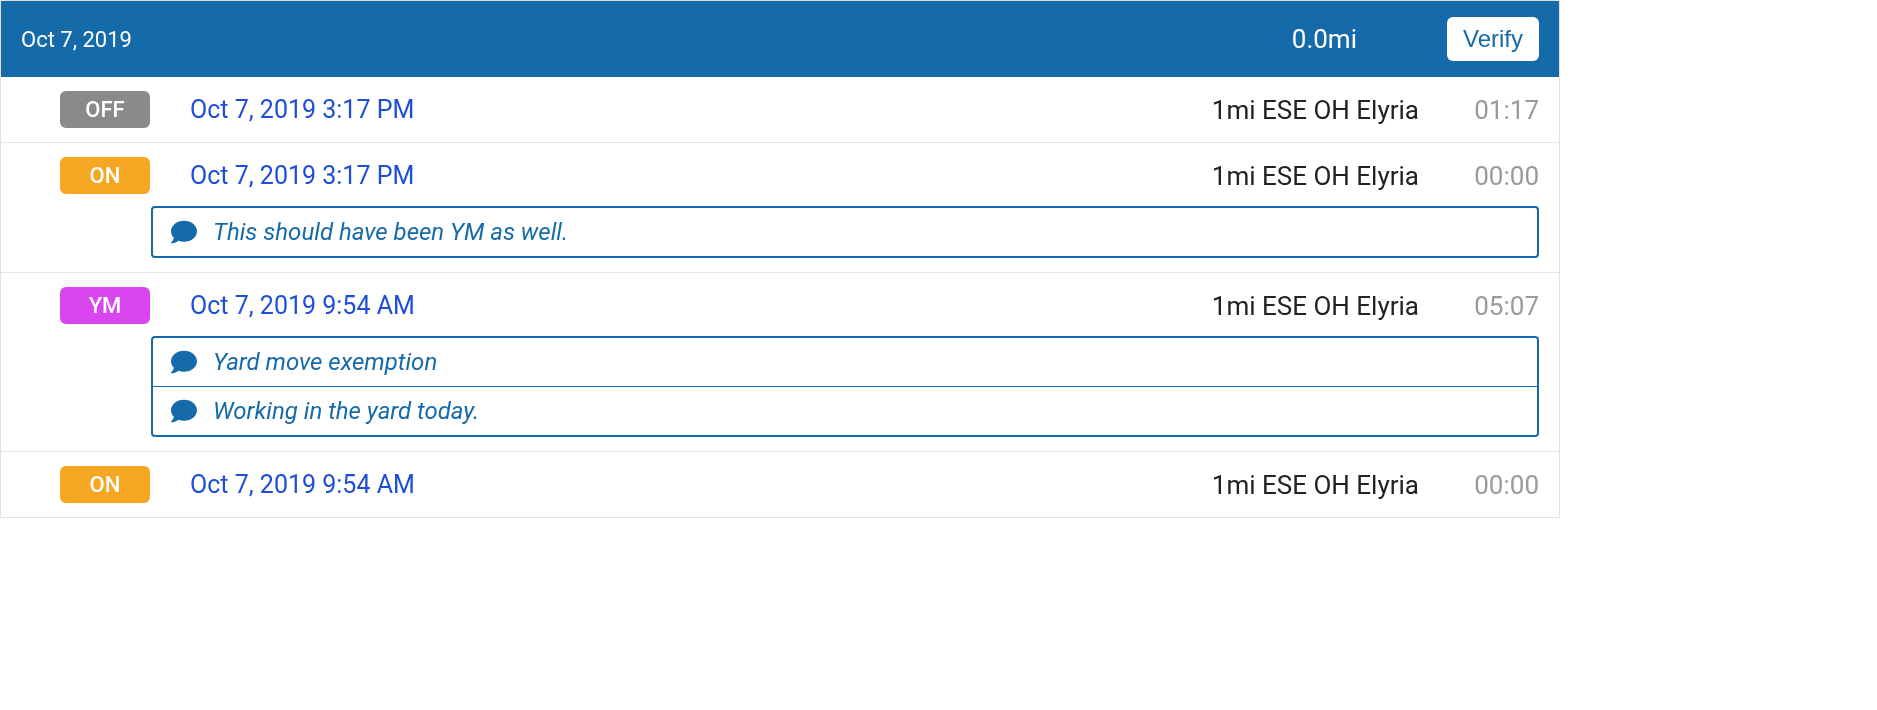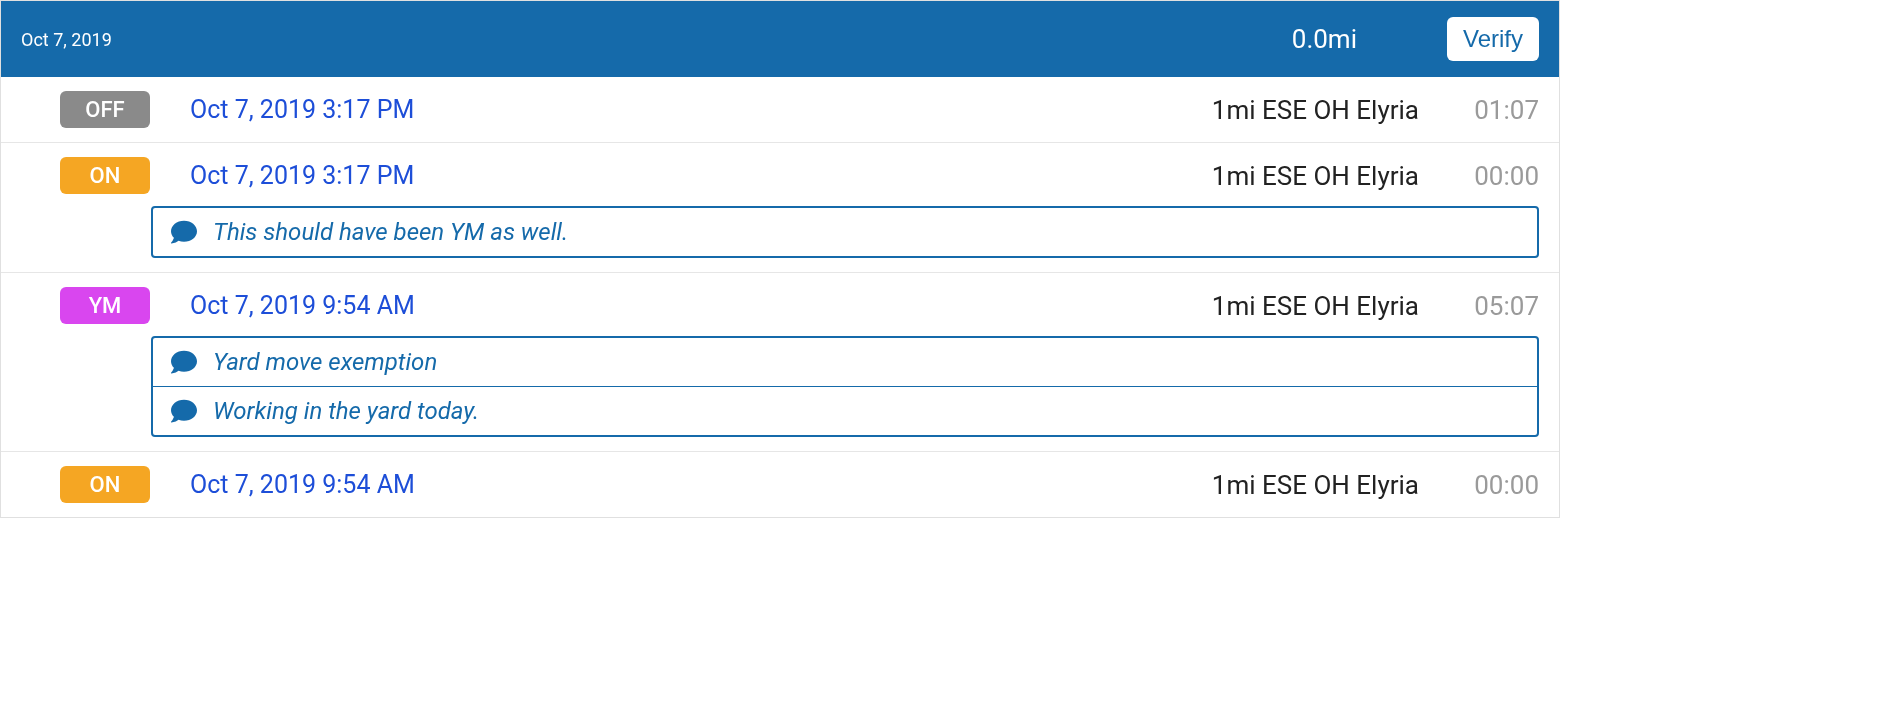--- a/index.html
+++ b/index.html
@@ -16,21 +16,21 @@
   }
   .header {
     background: #156aaa;
     color: #fff;
     display: flex;
     align-items: center;
     padding: 16px 20px;
   }
   .header-date {
     flex: 1;
-    font-size: 18px;
+    font-size: 22px;
   }
   .header-dist {
     font-size: 26px;
     margin-right: 90px;
   }
   .verify-btn {
     background: #fff;
     color: #156aaa;
     border: none;
     border-radius: 6px;
@@ -117,21 +117,21 @@
     <div class="header-dist">0.0mi</div>
     <button class="verify-btn">Verify</button>
   </div>
 
   <div id="rows">
       <div class="row">
         <div class="row-main">
           <div class="badge badge-off">OFF</div>
           <div class="time">Oct 7, 2019 3:17 PM</div>
           <div class="loc">1mi ESE OH Elyria</div>
-          <div class="dur">01:07</div>
+          <div class="dur">01:17</div>
         </div>
       </div>
       <div class="row">
         <div class="row-main">
           <div class="badge badge-on">ON</div>
           <div class="time">Oct 7, 2019 3:17 PM</div>
           <div class="loc">1mi ESE OH Elyria</div>
           <div class="dur">00:00</div>
         </div>
         <div class="comments">

